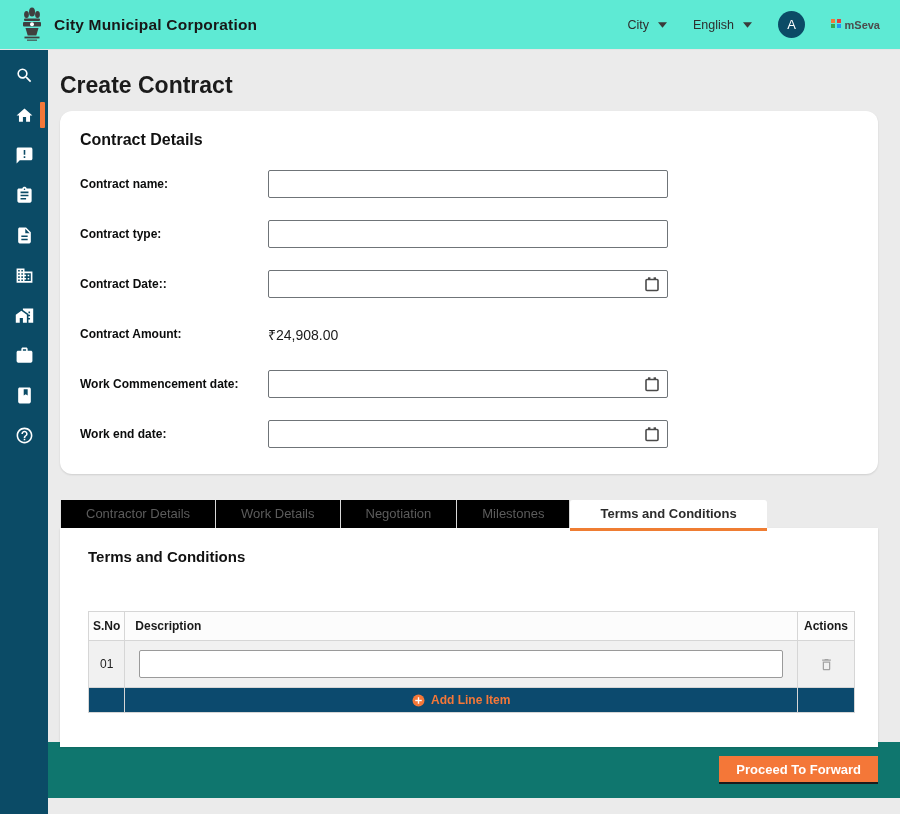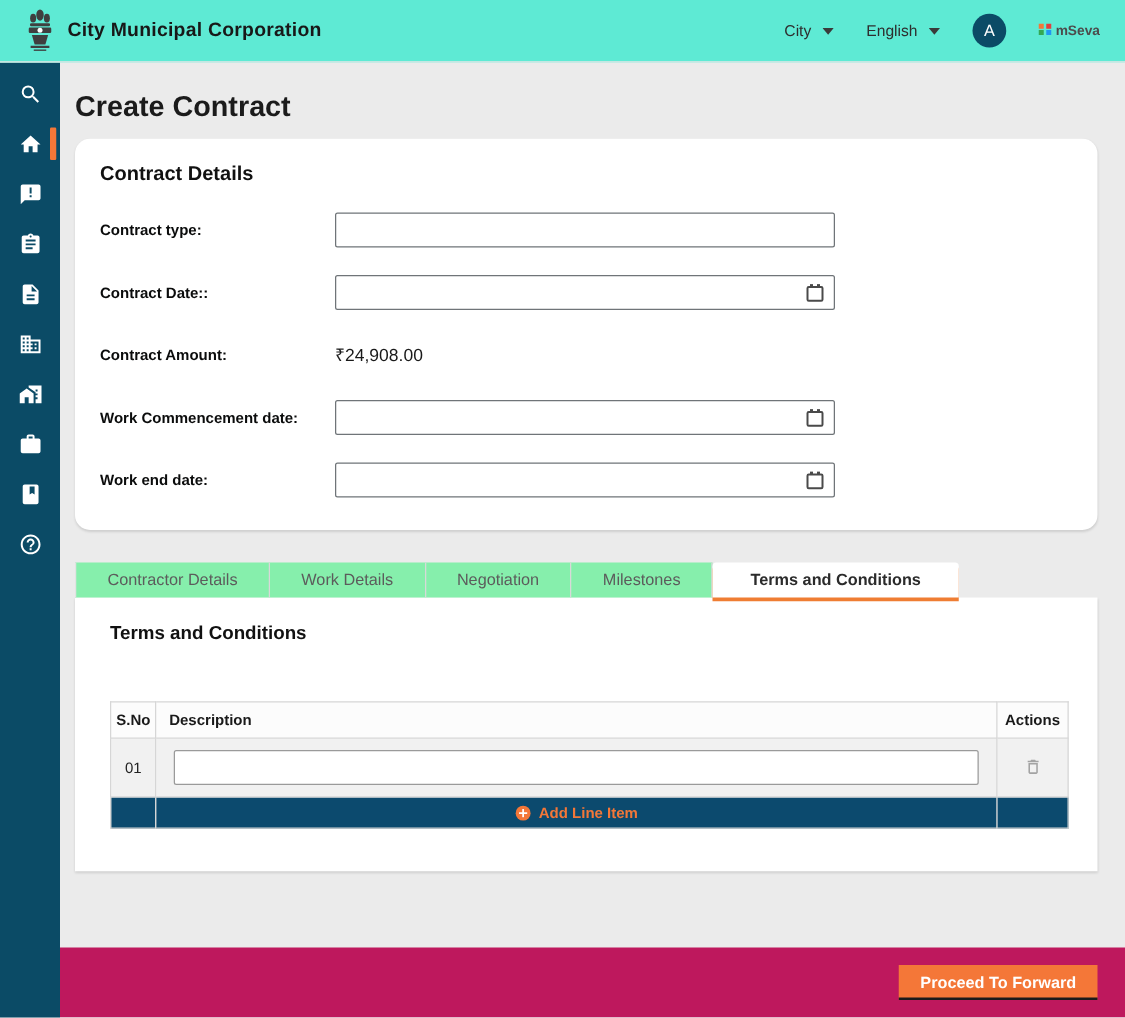--- a/index.html
+++ b/index.html
@@ -43,21 +43,21 @@
   .frow { display:flex; align-items:center; margin-bottom:22px; min-height:28px; }
   .flabel { width:188px; font-size:12px; font-weight:bold; color:#0b0c0c; flex-shrink:0; }
   .fctrl { width:400px; position:relative; }
   .tinput { width:100%; height:28px; border:1px solid #6f7478; border-radius:2px; background:#fff; padding:0 28px 0 8px; font-size:13px; color:#222; outline:none; }
   .tinput.plain { padding-right:8px; }
   .cal-icon { position:absolute; right:8px; top:6px; width:16px; height:16px; cursor:pointer; }
   .famount { font-size:14px; color:#1a1a1a; }
 
   
   .tabs { display:flex; margin-top:26px; position:relative; z-index:2; }
-  .tab { height:28px; line-height:28px; padding:0 25px; font-size:13px; color:#5c5c5c; background:#86efac;
+  .tab { height:28px; line-height:28px; padding:0 25px; font-size:13px; color:#5c5c5c; background:#000000;
          border-right:1px solid #d8d8d8; cursor:pointer; white-space:nowrap; }
   .tab:first-child { border-left:1px solid #e2e2e2; }
   .tab.active { background:#fff; color:#2b2b2b; font-weight:bold; border-right:none; border-radius:3px 3px 0 0;
                 box-shadow:0 3px 0 0 #ef7d33; padding:0 30px; }
 
   
   .panel { background:#fff; box-shadow:0 1px 2px rgba(0,0,0,.12); min-height:215px; padding:20px 23px 34px 28px; position:relative; z-index:1; }
   .panel-heading { font-size:15px; font-weight:bold; color:#111; }
   .tc-table { width:100%; border-collapse:collapse; margin-top:46px; background:#fff; }
   .tc-table th, .tc-table td { border:1px solid #d6d6d6; }
@@ -68,21 +68,21 @@
   .data-row .sno { text-align:center; font-size:12px; color:#222; }
   .data-row .desc-cell { padding:9px 14px; }
   .desc-input { width:100%; height:28px; border:1px solid #9a9a9a; border-radius:2px; background:#fff; padding:0 8px; font-size:13px; outline:none; }
   .data-row .act-cell { text-align:center; }
   .trash { width:15px; height:15px; fill:#a3a3a3; cursor:pointer; vertical-align:middle; }
   .add-row td { background:#0c4a6e; padding:5px 0; }
   .addlink { display:flex; align-items:center; justify-content:center; gap:6px; color:#f47738; font-size:12px; font-weight:bold; cursor:pointer; }
   .plus { width:13px; height:13px; }
 
   
-  .footer-bar { position:absolute; left:0; right:0; bottom:0; height:56px; background:#be185d; }
+  .footer-bar { position:absolute; left:0; right:0; bottom:16px; height:56px; background:#0f766e; }
   .proceed { position:absolute; right:22px; top:14px; height:28px; padding:0 17px; background:#f47738; color:#fff;
              font-family:"Liberation Sans",sans-serif; font-size:13px; font-weight:bold; border:none;
              border-bottom:2px solid #1b1b1b; cursor:pointer; }
 </style>
 </head>
 <body>
 
 <div class="header">
   <div class="brand-left">
     <svg class="emblem" viewBox="0 0 24 36">
@@ -179,20 +179,24 @@
   </div>
 </div>
 
 <div class="main">
   <div class="content">
     <div class="page-title">Create Contract</div>
 
     <div class="card">
       <div class="card-heading">Contract Details</div>
 
+      <div class="frow">
+        <label class="flabel">Contract name:</label>
+        <div class="fctrl"><input class="tinput plain" value="" style=""></div>
+      </div>
 
       <div class="frow">
         <label class="flabel">Contract type:</label>
         <div class="fctrl"><input class="tinput plain" value="" style=""></div>
       </div>
 
       <div class="frow">
         <label class="flabel">Contract Date::</label>
         <div class="fctrl">
           <input class="tinput" value="" style="">

